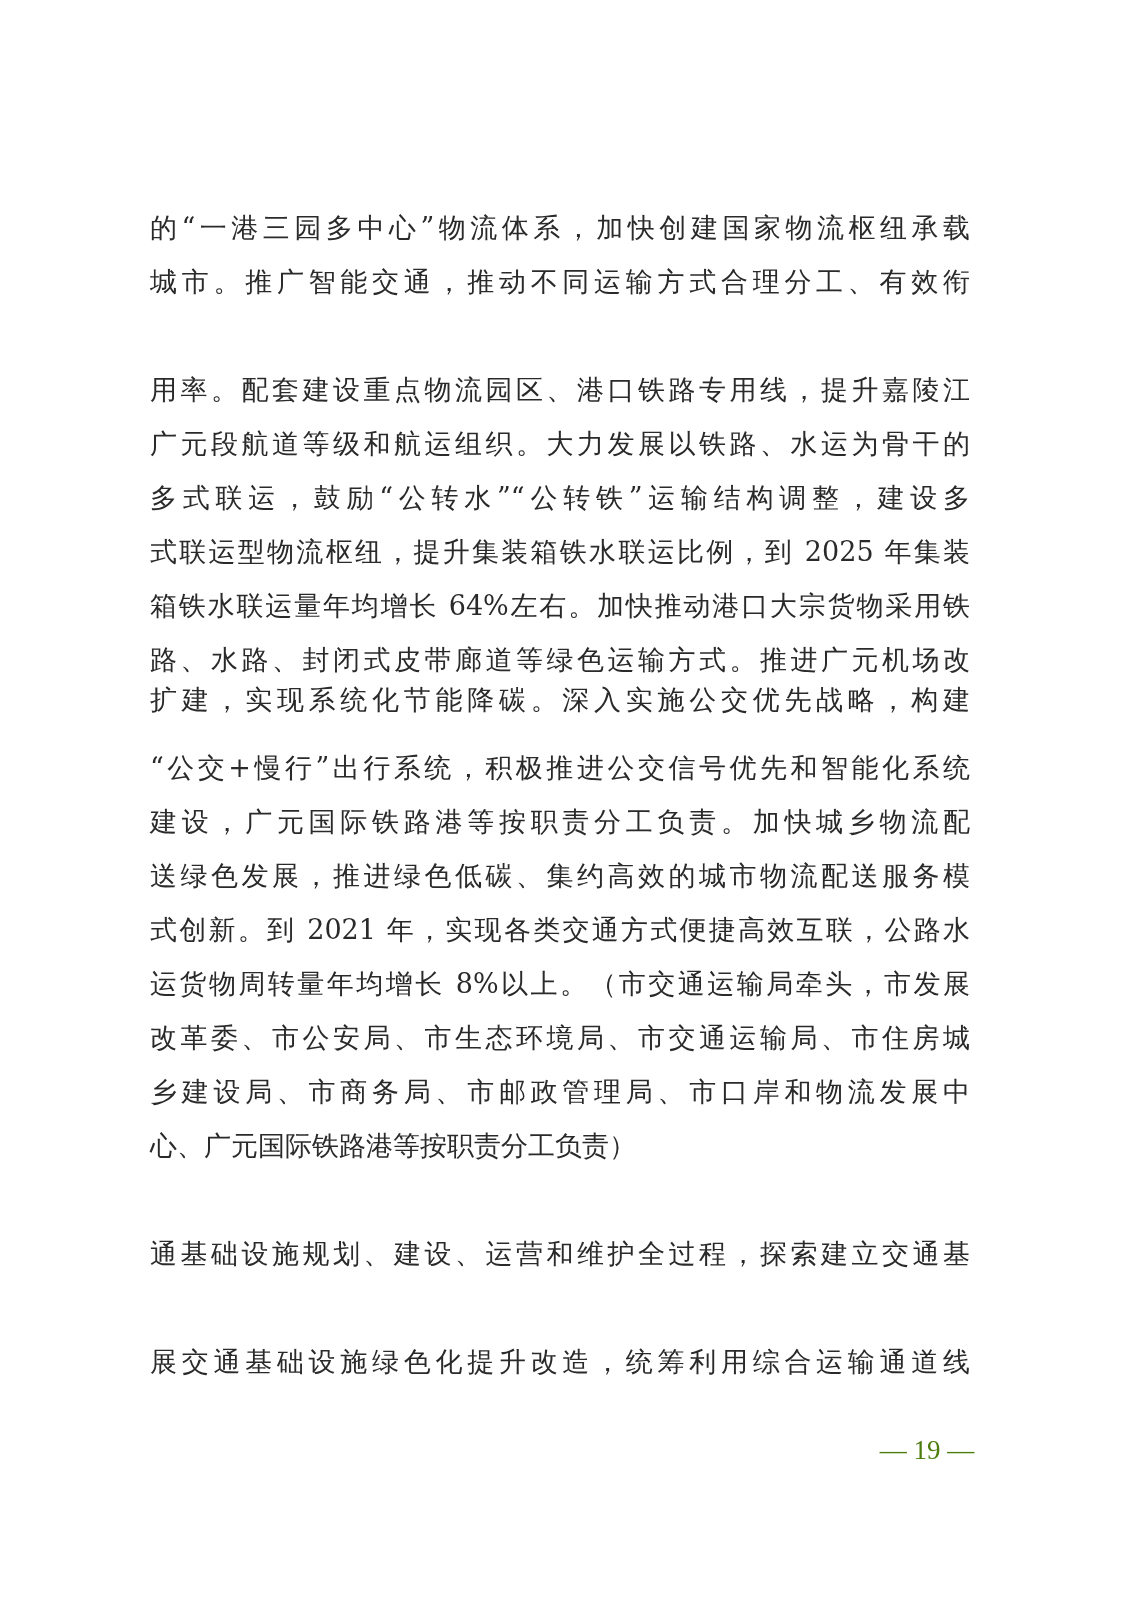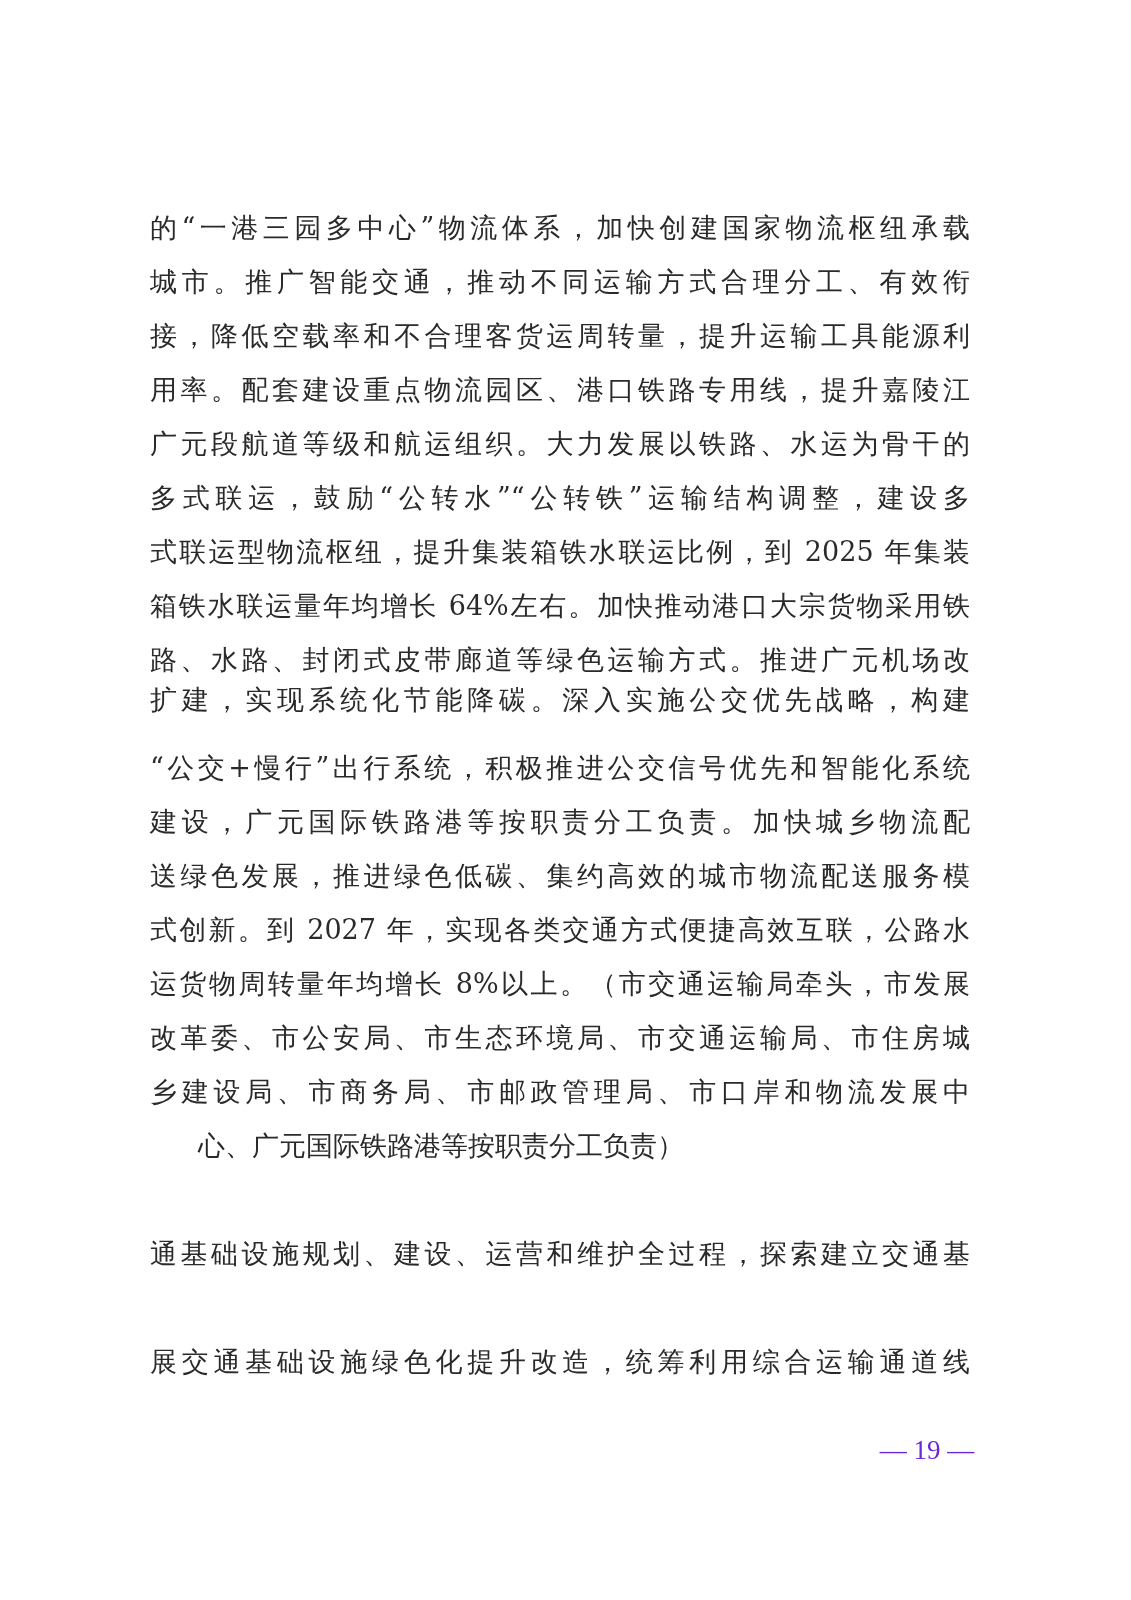--- a/index.html
+++ b/index.html
@@ -12,54 +12,53 @@
     height: 40px;
     font-family: "DejaVu Serif", "Liberation Serif", serif;
     font-size: 27px;
     line-height: 40px;
     color: #2a2a2a;
     white-space: nowrap;
     text-align: justify;
     text-align-last: justify;
     letter-spacing: 0px;
   }
-  .line.last { text-align-last: left; margin-left: 48px; }
+  .line.last { text-align-last: left; }
   .line.indent { left: 204px; width: 766px; }
   .pagenum {
     position: absolute;
     left: 872px;
     top: 1430px;
     width: 110px;
     height: 40px;
     font-family: "Liberation Serif", "DejaVu Serif", serif;
     font-size: 27px;
     line-height: 40px;
-    color: #6d28d9;
+    color: #4d7c0f;
     text-align: center;
     white-space: nowrap;
   }
 </style>
 </head>
 <body>
 
 <div class="page">
   <div class="line" style="top:208px">的“一港三园多中心”物流体系，加快创建国家物流枢纽承载</div>
   <div class="line" style="top:262px">城市。推广智能交通，推动不同运输方式合理分工、有效衔</div>
-  <div class="line" style="top:316px">接，降低空载率和不合理客货运周转量，提升运输工具能源利</div>
   <div class="line" style="top:370px">用率。配套建设重点物流园区、港口铁路专用线，提升嘉陵江</div>
   <div class="line" style="top:424px">广元段航道等级和航运组织。大力发展以铁路、水运为骨干的</div>
   <div class="line" style="top:478px">多式联运，鼓励“公转水”“公转铁”运输结构调整，建设多</div>
   <div class="line" style="top:532px">式联运型物流枢纽，提升集装箱铁水联运比例，到 2025 年集装</div>
   <div class="line" style="top:586px">箱铁水联运量年均增长 64%左右。加快推动港口大宗货物采用铁</div>
   <div class="line" style="top:640px">路、水路、封闭式皮带廊道等绿色运输方式。推进广元机场改</div>
   <div class="line" style="top:680px">扩建，实现系统化节能降碳。深入实施公交优先战略，构建</div>
   <div class="line" style="top:748px">“公交+慢行”出行系统，积极推进公交信号优先和智能化系统</div>
   <div class="line" style="top:802px">建设，广元国际铁路港等按职责分工负责。加快城乡物流配</div>
   <div class="line" style="top:856px">送绿色发展，推进绿色低碳、集约高效的城市物流配送服务模</div>
-  <div class="line" style="top:910px">式创新。到 2027 年，实现各类交通方式便捷高效互联，公路水</div>
+  <div class="line" style="top:910px">式创新。到 2021 年，实现各类交通方式便捷高效互联，公路水</div>
   <div class="line" style="top:964px">运货物周转量年均增长 8%以上。（市交通运输局牵头，市发展</div>
   <div class="line" style="top:1018px">改革委、市公安局、市生态环境局、市交通运输局、市住房城</div>
   <div class="line" style="top:1072px">乡建设局、市商务局、市邮政管理局、市口岸和物流发展中</div>
   <div class="line last" style="top:1126px">心、广元国际铁路港等按职责分工负责）</div>
   <div class="line" style="top:1234px">通基础设施规划、建设、运营和维护全过程，探索建立交通基</div>
   <div class="line" style="top:1342px">展交通基础设施绿色化提升改造，统筹利用综合运输通道线</div>
 
   <div class="pagenum">— 19 —</div>
 </div>
 

